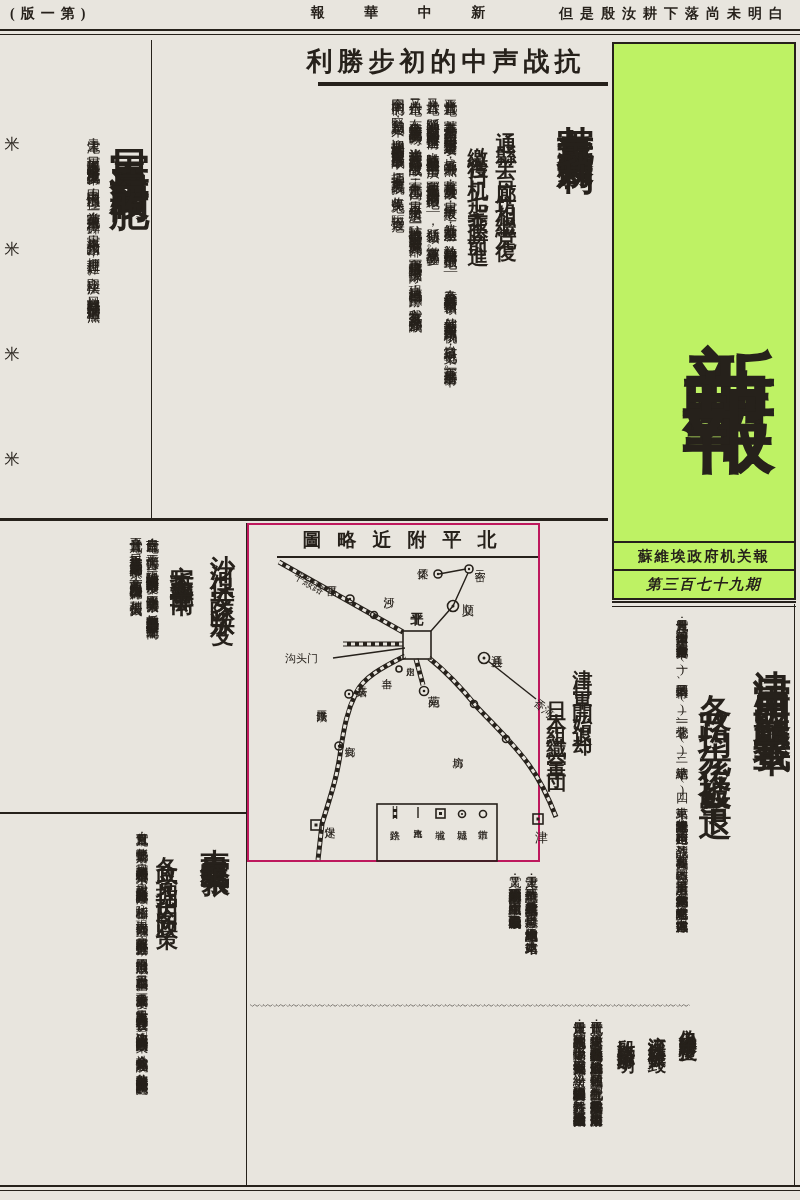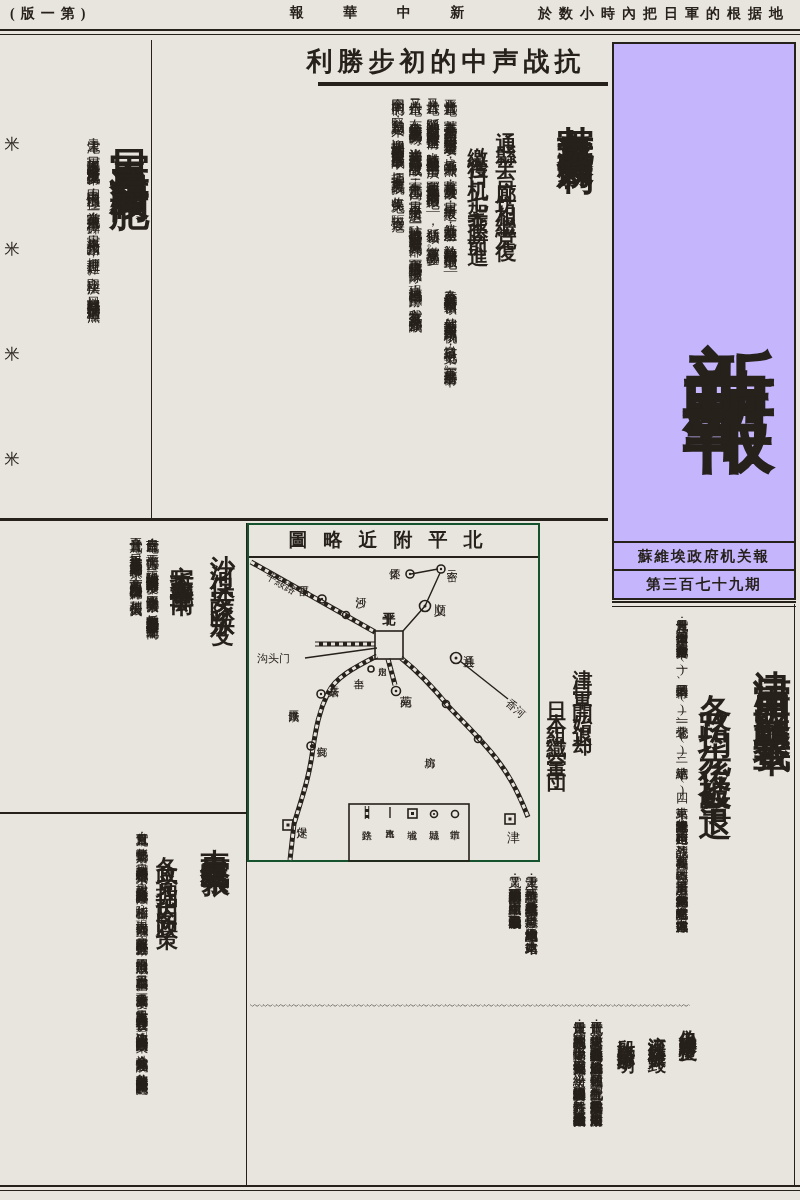--- a/index.html
+++ b/index.html
@@ -9,53 +9,53 @@
     font-family:"Liberation Serif","DejaVu Serif",serif;
   }
   .abs{position:absolute;}
   .v{writing-mode:vertical-rl;text-orientation:upright;}
   .pre{white-space:pre-line;}
   .ink{background:#26211b;}
   
   .hdr{font-size:14px;font-weight:bold;}
   .rule2{border-top:2.5px solid #26211b;border-bottom:1.2px solid #26211b;height:3px;}
   
-  .mast{border:2.5px solid #26211b;box-sizing:border-box;background:#c4b5fd;}
+  .mast{border:2.5px solid #26211b;box-sizing:border-box;background:#bef264;}
   .mast-title{writing-mode:vertical-rl;text-orientation:upright;font-size:94px;font-weight:bold;
     letter-spacing:14px;margin:14px auto 0 auto;text-align:center;width:100%;height:470px;}
   .mast-row{border-top:2px solid #26211b;text-align:center;font-size:14.5px;font-weight:bold;
     height:27px;line-height:27px;letter-spacing:2px;}
   
   .body-txt{font-size:13.5px;line-height:17.5px;letter-spacing:1px;}
   .hl{font-weight:bold;}
   
-  .mapbox{border:2px solid #14532d;box-sizing:border-box;}
+  .mapbox{border:2px solid #be185d;box-sizing:border-box;padding-left:28px;}
   .maptitle{height:31px;line-height:30px;border-bottom:2px solid #26211b;text-align:center;
     font-size:19px;font-weight:bold;letter-spacing:16px;}
   .mlbl{font-family:"Liberation Serif","DejaVu Serif",serif;font-size:11px;fill:#26211b;}
   .mv{writing-mode:vertical-rl;text-orientation:upright;}
   .rb{stroke:#26211b;stroke-width:5;fill:none;}
   .rt{stroke:#e8e5de;stroke-width:3;fill:none;stroke-dasharray:4 4;}
   .rd{stroke:#26211b;stroke-width:1.4;fill:none;}
   .st{stroke:#26211b;stroke-width:1.6;fill:none;}
   .wave{font-size:15px;line-height:10px;letter-spacing:-2px;overflow:hidden;white-space:nowrap;color:#26211b;}
   .vrule{border-left:1.8px solid #26211b;width:0;}
 </style>
 </head>
 <body>
 
 <div class="abs hdr" style="left:10px;top:5px;letter-spacing:6px;">(版一第)</div>
-<div class="abs hdr" style="left:261px;top:4px;width:250px;text-align:center;letter-spacing:18px;">報  華  中  新</div>
-<div class="abs hdr" style="right:10px;top:5px;letter-spacing:7px;">於数小時內把日軍的根据地</div>
+<div class="abs hdr" style="left:282px;top:4px;width:250px;text-align:center;letter-spacing:18px;">報  華  中  新</div>
+<div class="abs hdr" style="right:10px;top:5px;letter-spacing:7px;">但是殷汝耕下落尚未明白</div>
 <div class="abs rule2" style="left:0;top:29px;width:800px;"></div>
 
 <div class="abs mast" style="left:612px;top:42px;width:184px;height:558px;">
   <div class="mast-title">新中華報</div>
   <div class="mast-row abs" style="left:0;right:0;bottom:28px;">蘇維埃政府机关報</div>
-  <div class="mast-row abs" style="left:0;right:0;bottom:0;">第三百七十九期</div>
+  <div class="mast-row abs" style="left:0;right:0;bottom:0;font-style:italic;">第三百七十九期</div>
 </div>
 <div class="abs rule2" style="left:612px;top:601px;width:184px;"></div>
 <div class="abs vrule" style="left:794px;top:604px;height:582px;"></div>
 
 <div class="abs hl" style="left:301px;top:44px;width:290px;text-align:center;font-size:26px;letter-spacing:5px;">利勝步初的中声战抗</div>
 <div class="abs ink" style="left:318px;top:82px;width:290px;height:4px;"></div>
 <div class="abs v hl" style="left:550px;top:96px;height:424px;font-size:37px;letter-spacing:3px;">廿九軍進攻日軍大獲勝利</div>
 <div class="abs v hl" style="left:492px;top:116px;height:364px;font-size:21px;letter-spacing:12px;">通縣丰台廊坊相繼克復</div>
 <div class="abs v hl" style="left:464px;top:130px;height:354px;font-size:21px;letter-spacing:11px;">繳獲日机七架乘勝前進</div>
 <div class="abs v pre body-txt" style="left:157px;top:88px;width:302px;height:428px;">北平廿八日電：廿九軍奉令于廿八日下午四時向丰台楊村廊坊之日軍進攻，战事异常激烈，廿九軍将士英勇殺敌，日軍終于敗退，卅八師乘勝進至，於数小時內把日軍的根据地——丰台及廊坊楊村等重要市鎮佔領，并佔据丰台趙家庄的日本飞机场，繳获日机七架，我軍正乘勝前進中。

